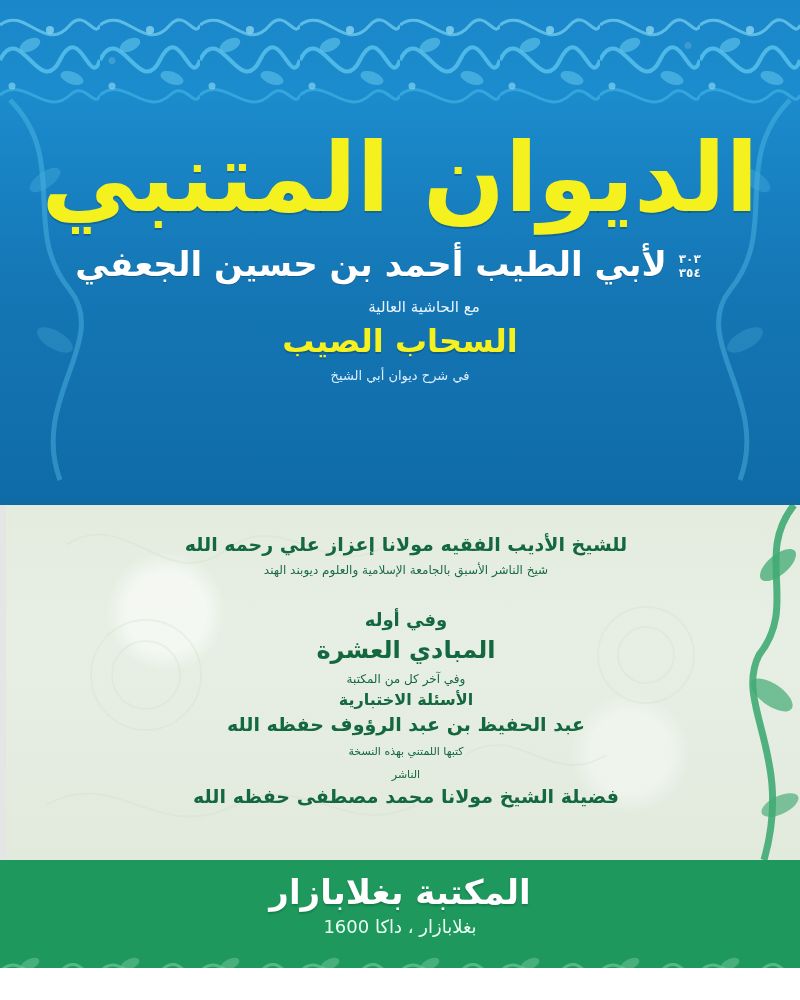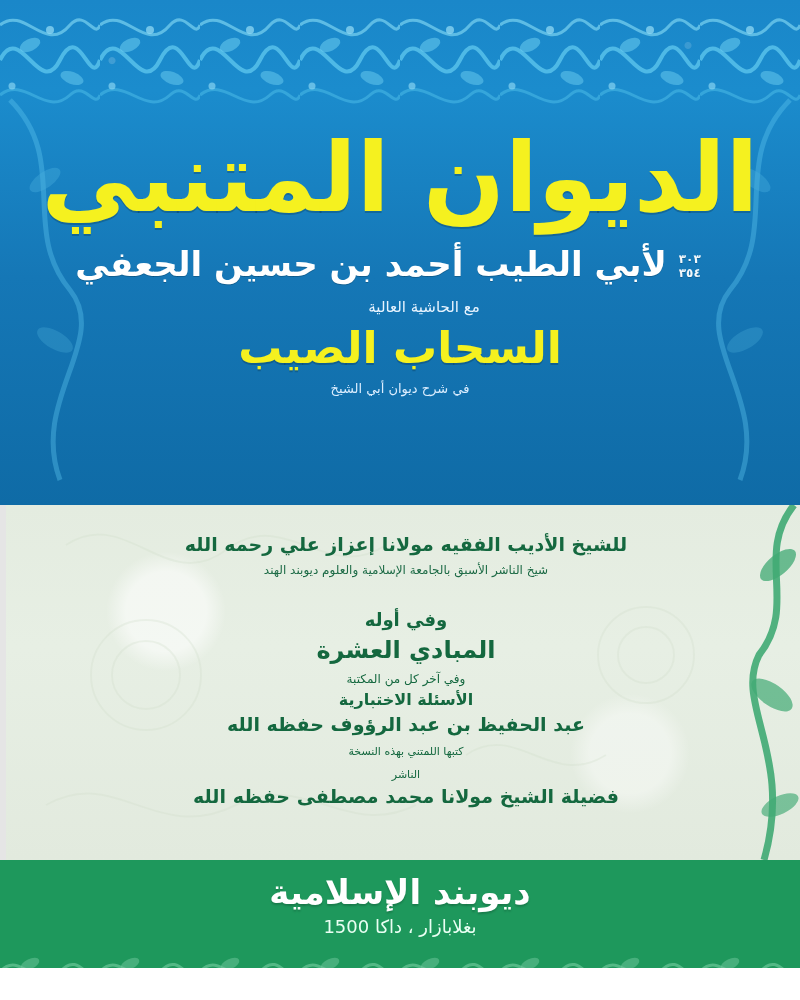--- a/index.html
+++ b/index.html
@@ -85,21 +85,21 @@
   }
   .tiny-line {
     margin-top: 14px;
     font-size: 15px;
     color: #e8f4ff;
     direction: rtl;
     padding-left: 48px;
   }
   .subtitle-2 {
     margin-top: 6px;
-    font-size: 44px;
+    font-size: 32px;
     font-weight: bold;
     color: #f5f11f;
     direction: rtl;
     text-shadow: 0 2px 0 rgba(0,0,0,0.18);
   }
   .tiny-line-2 {
     margin-top: 8px;
     font-size: 13px;
     color: #dceeff;
     direction: rtl;
@@ -272,22 +272,22 @@
       <div class="m-line m-l6">الأسئلة الاختبارية</div>
       <div class="m-line m-l8">عبد الحفيظ بن عبد الرؤوف حفظه الله</div>
       <div class="m-line m-l7">كتبها اللمتني بهذه النسخة</div>
       <div class="m-line m-l9">الناشر</div>
       <div class="m-line m-l10">فضيلة الشيخ مولانا محمد مصطفى حفظه الله</div>
     </div>
   </div>
 
   <div class="bottom-panel">
     <div class="bottom-content">
-      <div class="publisher">ديوبند الإسلامية</div>
-      <div class="address">بغلابازار ، داكا 1500</div>
+      <div class="publisher">المكتبة بغلابازار</div>
+      <div class="address">بغلابازار ، داكا 1600</div>
     </div>
 
     <svg class="bottom-arabesque" viewBox="0 0 800 56" preserveAspectRatio="none">
       <defs>
         <pattern id="vine2" width="100" height="56" patternUnits="userSpaceOnUse">
           <path d="M0,28 C20,4 40,52 60,28 C80,4 90,46 100,28" fill="none" stroke="#9fe8c3" stroke-width="3" opacity="0.75"></path>
           <ellipse cx="30" cy="20" rx="10" ry="5" fill="#b6f0d4" opacity="0.5" transform="rotate(-25 30 20)"></ellipse>
           <ellipse cx="72" cy="38" rx="10" ry="5" fill="#b6f0d4" opacity="0.45" transform="rotate(20 72 38)"></ellipse>
         </pattern>
       </defs>

